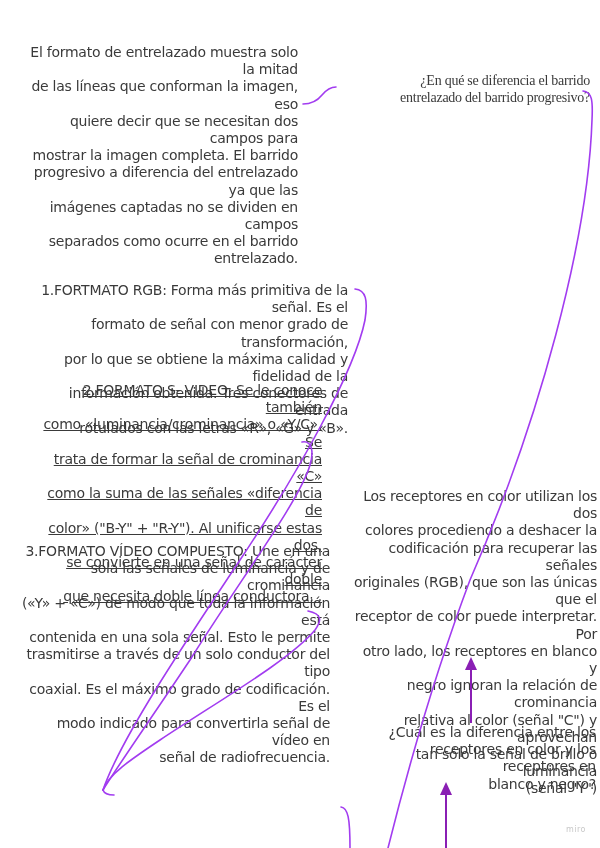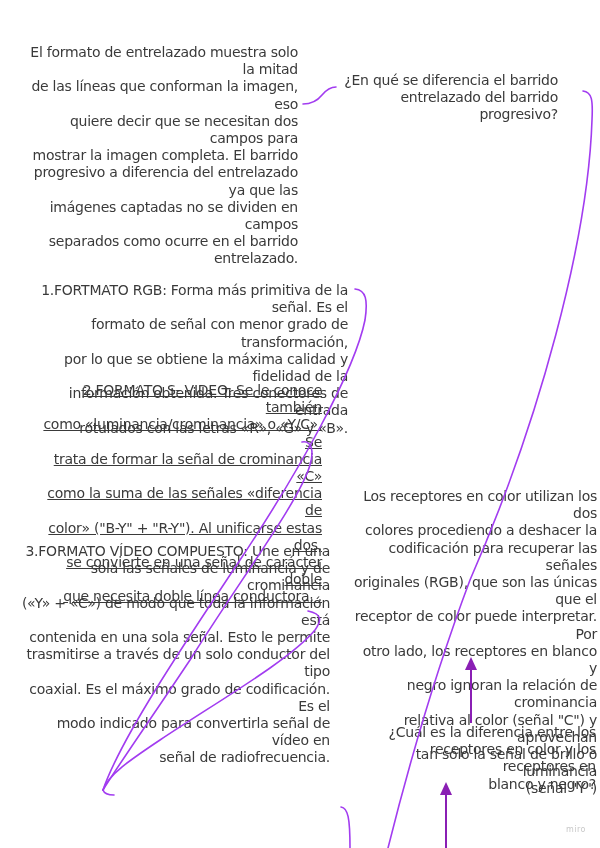--- a/index.html
+++ b/index.html
@@ -52,21 +52,21 @@
 
   <div class="note right" style="left: 20px; top: 44px; width: 278px;">El formato de entrelazado muestra solo la mitad
 de las líneas que conforman la imagen, eso
 quiere decir que se necesitan dos campos para
 mostrar la imagen completa. El barrido
 progresivo a diferencia del entrelazado ya que las
 imágenes captadas no se dividen en campos
 separados como ocurre en el barrido
 entrelazado.</div>
 
-  <div class="note right" style="left: 344px; top: 72px; width: 214px;">¿En qué  se diferencia el barrido
+  <div class="note right" style="left: 376px; top: 72px; width: 214px; font-family: Liberation Serif, serif;">¿En qué  se diferencia el barrido
 entrelazado del barrido progresivo?</div>
 
   <div class="note right" style="left: 20px; top: 246px; width: 328px; margin-top: 36px;">1.FORTMATO RGB: Forma más primitiva de la señal. Es el
 formato de señal con menor grado de transformación,
 por lo que se obtiene la máxima calidad y fidelidad de la
 información obtenida. Tres conectores de entrada
 rotulados con las letras «R», «G» y «B».</div>
 
   <div class="note right" style="left: 40px; top: 382px; width: 282px; text-decoration: underline;">2.FORMATO S- VIDEO: Se le conoce también
 como «luminancia/crominancia» o «Y/C». Se

